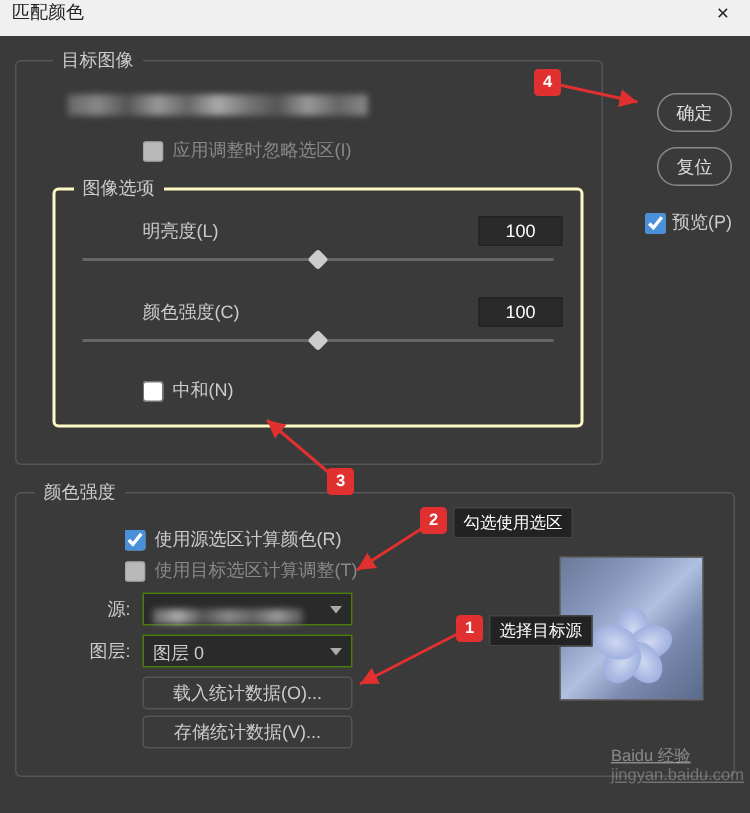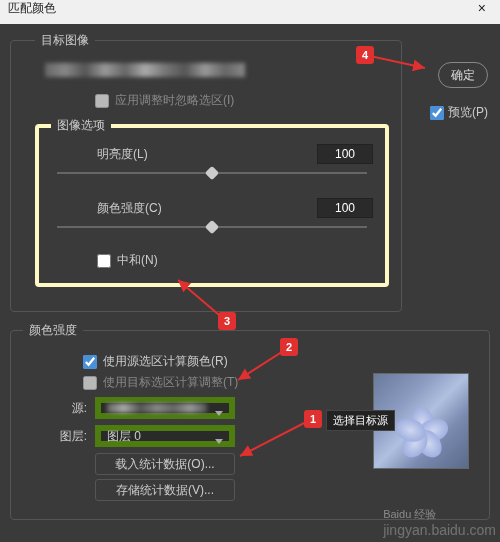--- a/index.html
+++ b/index.html
@@ -8,62 +8,63 @@
 .titlebar .title { flex: 1; }
 .titlebar .close { font-size: 14px; padding: 0 6px; cursor: pointer; }
 .content { position: relative; padding: 8px 10px; height: calc(100% - 24px); }
 fieldset { border: 1px solid #555; border-radius: 4px; margin-bottom: 10px; padding: 10px 12px 14px; position: relative; }
 fieldset legend { padding: 0 6px; color: #ccc; }
 .blurred { display: inline-block; width: 200px; height: 14px; background: linear-gradient(90deg, #666 0%, #888 10%, #555 20%, #999 30%, #666 40%, #aaa 50%, #777 60%, #555 70%, #999 80%, #666 90%, #888 100%); filter: blur(2px); margin: 4px 0 8px 10px; }
 .checkbox-row { display: flex; align-items: center; margin: 4px 0 4px 60px; }
 .checkbox-row input[type=checkbox] { width: 14px; height: 14px; margin-right: 6px; accent-color: #4a90d9; }
 .checkbox-row label { color: #888; }
 .checkbox-row.enabled label { color: #ccc; }
-.inner-fieldset { border: 4px solid #fef9c3; border-radius: 4px; margin-top: 8px; padding: 10px 12px; }
+.inner-fieldset { border: 2px solid #fef9c3; border-radius: 4px; margin-top: 8px; padding: 10px 12px; }
 .slider-group { margin-bottom: 18px; }
 .slider-row1 { display: flex; align-items: center; margin-bottom: 4px; }
 .slider-label { width: 130px; text-align: left; padding-left: 46px; }
 .slider-value { width: 56px; height: 20px; border: 1px solid #222; background: #2a2a2a; color: #fff; text-align: center; line-height: 18px; margin-left: auto; }
 .slider-value.highlight { background: #0a3a6a; border: 1px solid #4a90d9; }
 .slider-track { position: relative; height: 12px; margin: 0 6px; }
 .track-line { position: absolute; top: 4px; left: 0; right: 0; height: 2px; background: #666; }
 .thumb { position: absolute; top: 0; width: 10px; height: 10px; background: #ccc; border-radius: 2px; transform: translateX(-50%) rotate(45deg); }
 .sidebar-right { position: absolute; top: 38px; right: 12px; display: flex; flex-direction: column; align-items: flex-end; gap: 10px; }
 .pill-btn { width: 50px; height: 26px; border: 1px solid #888; border-radius: 14px; background: transparent; color: #ddd; text-align: center; line-height: 24px; cursor: pointer; }
 .preview-row { display: flex; align-items: center; margin-top: 6px; }
 .preview-row input { width: 14px; height: 14px; margin-right: 4px; accent-color: #4a90d9; }
 .stats-fieldset { margin-right: 0; }
 .form-row { display: flex; align-items: center; margin: 6px 0; }
 .form-label { width: 64px; text-align: right; margin-right: 8px; color: #ccc; }
-.select { flex: 0 0 140px; height: 22px; background: #2a2a2a; border: 6px solid #4d7c0f; color: #ccc; display: flex; align-items: center; padding: 0 6px; position: relative; }
+.select { flex: 0 0 140px; height: 22px; background: #2a2a2a; border: 1px solid #4d7c0f; color: #ccc; display: flex; align-items: flex-end; padding: 0 6px; position: relative; }
 .select .arrow { position: absolute; right: 6px; top: 8px; border-left: 4px solid transparent; border-right: 4px solid transparent; border-top: 5px solid #aaa; }
 .select.blurred-select .sel-content { display: inline-block; width: 100px; height: 10px; background: linear-gradient(90deg,#666,#aaa,#555,#888,#666,#999,#555); filter: blur(2px); }
 .long-btn { width: 140px; height: 22px; border: 1px solid #555; background: #3a3a3a; color: #ccc; text-align: center; line-height: 20px; margin: 4px 0 4px 72px; cursor: pointer; border-radius: 3px; }
 .thumbnail { position: absolute; right: 20px; bottom: 50px; width: 96px; height: 96px; border: 1px solid #666; background: linear-gradient(135deg,#6a7a9a 0%,#8a9ac0 30%,#b0c0e0 50%,#7a8ab0 70%,#5a6a8a 100%); overflow: hidden; }
 .flower { position: absolute; width: 60px; height: 60px; left: 18px; top: 18px; }
 .petal { position: absolute; width: 22px; height: 30px; background: radial-gradient(ellipse at center, #d0d8f0 0%, #a0b0e0 70%); border-radius: 50%; left: 19px; top: 15px; transform-origin: 50% 90%; }
-.watermark { position: absolute; right: 4px; bottom: 4px; color: rgba(255,255,255,0.4); font-size: 11px; }
-.watermark .small { font-size: 14px; display: block; text-align: right; opacity: 0.7; }
+.watermark { position: absolute; right: 4px; bottom: 19px; color: rgba(255,255,255,0.4); font-size: 11px; text-decoration: underline; }
+.watermark .small { font-size: 11px; display: block; text-align: right; opacity: 0.7; }
 .annotation { position: absolute; pointer-events: none; }
 .callout { background: #e03030; color: #fff; width: 18px; height: 18px; border-radius: 3px; text-align: center; line-height: 18px; font-size: 11px; font-weight: bold; }
 .callout-label { position: absolute; background: #222; color: #fff; border: 1px solid #444; padding: 2px 6px; font-size: 11px; white-space: nowrap; }
 svg.arrow-line { position: absolute; pointer-events: none; }
 </style>
 </head>
 <body>
 
 <div class="titlebar">
   <span class="title">匹配颜色</span>
   <span class="close">×</span>
 </div>
 
 <div class="content">
 
   <div class="sidebar-right">
     <div class="pill-btn">确定</div>
+    <div class="pill-btn">复位</div>
     <div class="preview-row">
       <input type="checkbox" checked="" style="">
       <label>预览(P)</label>
     </div>
   </div>
 
   <fieldset style="margin-right:88px;padding-left:24px;">
     <legend>目标图像</legend>
     <div class="blurred"></div>
     <div class="checkbox-row">
@@ -168,18 +169,19 @@
 
   <div class="annotation" style="left:356px; top:22px;">
       <div class="callout">4</div>
     </div>
   <div class="annotation" style="left:218px; top:288px;">
       <div class="callout">3</div>
     </div>
   <div class="annotation" style="left:280px; top:314px;">
       <div class="callout">2</div>
     </div>
+  <div class="callout-label" style="left:302px; top:314px;">勾选使用选区</div>
   <div class="annotation" style="left:304px; top:386px;">
       <div class="callout">1</div>
     </div>
   <div class="callout-label" style="left:326px; top:386px;">选择目标源</div>
 
 </div>
 
 </body></html>

